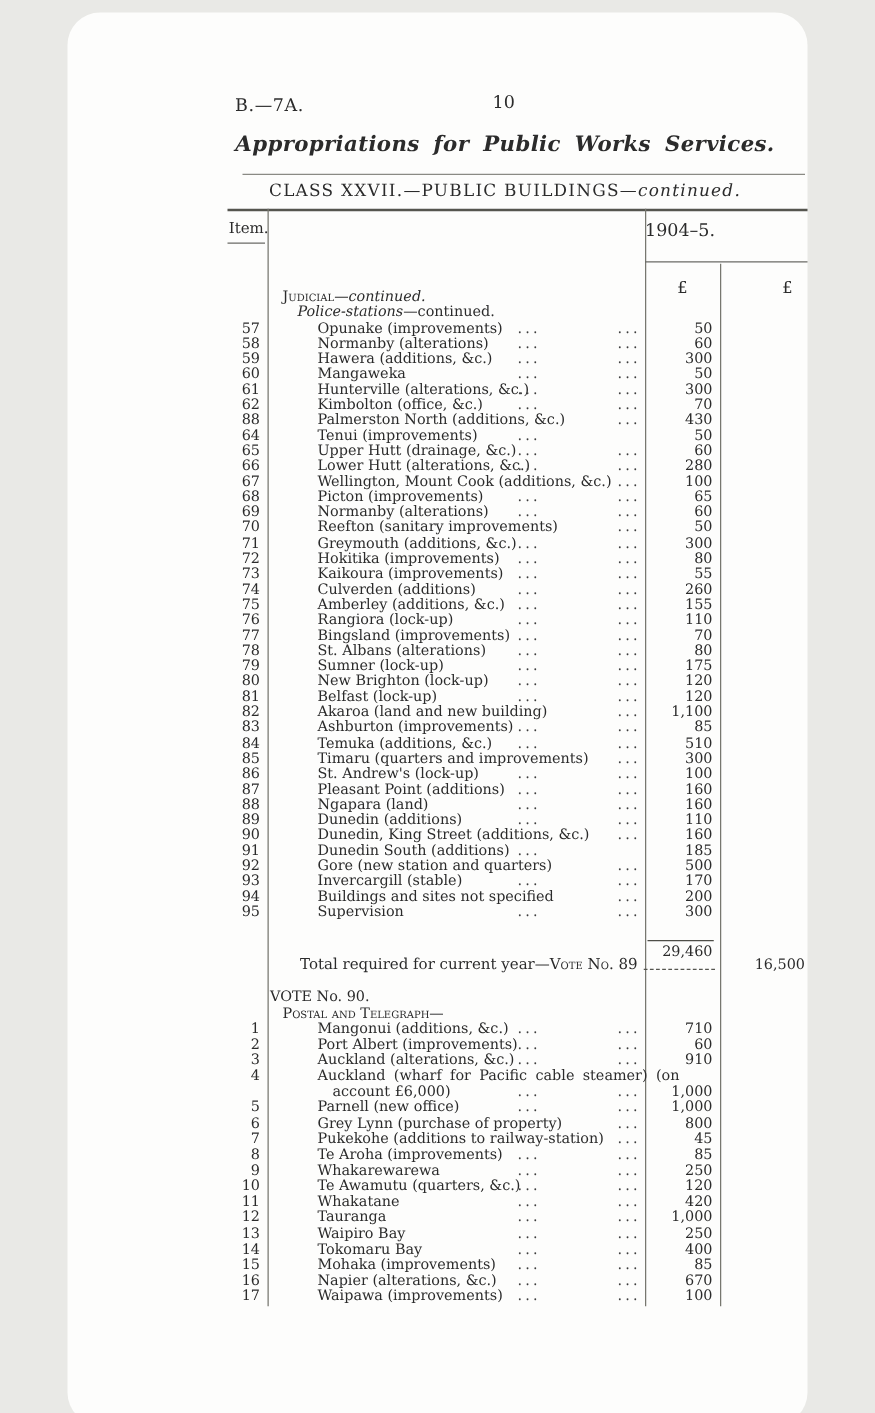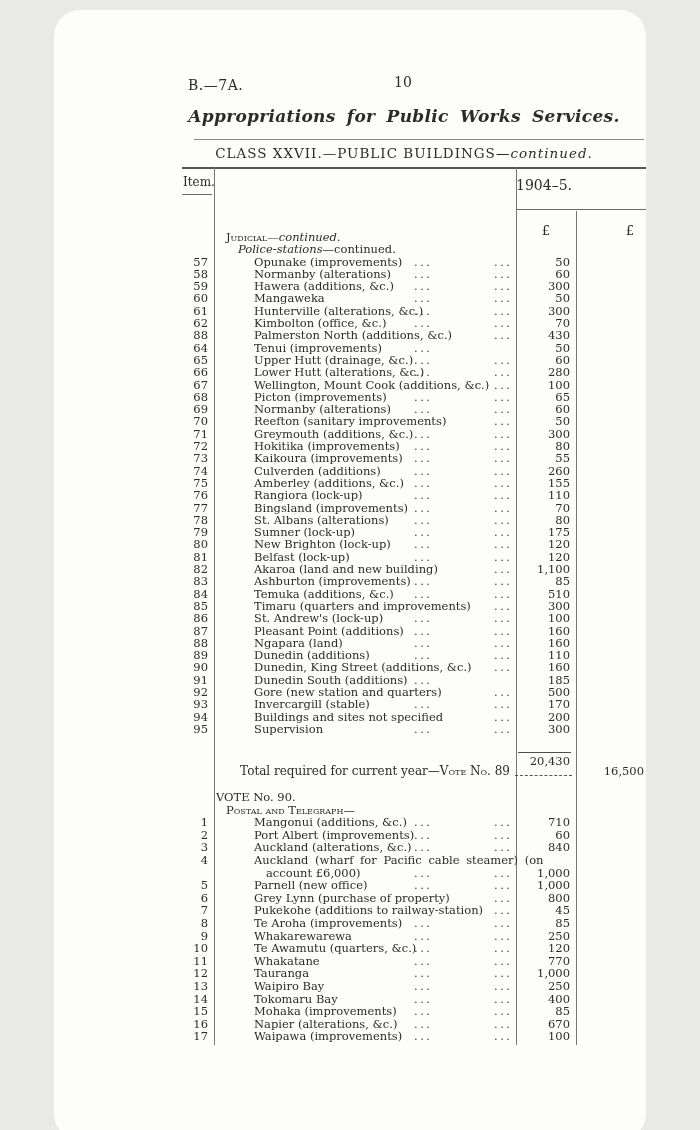--- a/index.html
+++ b/index.html
@@ -352,21 +352,21 @@
       <div class="row">
         <span class="no">95</span>
         <span class="desc">Supervision</span>
         <span class="dots1">...</span>
         <span class="dots2">...</span>
         <span class="amt">300</span>
       </div>
     </div>
 
   <div class="rule" id="subtotal-rule"></div>
-  <div class="abs right" id="subtotal-value">20,430</div>
+  <div class="abs right" id="subtotal-value">29,460</div>
   <div id="subtotal-dash"></div>
   <div class="abs right" id="total-label">
     <span>Total required for current year—</span><span class="sc">Vote No. 89</span>
   </div>
   <div class="abs right" id="total-value">16,500</div>
 
   <div id="vote90-block">
     <div class="line">
       <span class="vt">VOTE No. 90.</span>
     </div>
@@ -386,21 +386,21 @@
         <span class="desc">Port Albert (improvements)</span>
         <span class="dots1">...</span>
         <span class="dots2">...</span>
         <span class="amt">60</span>
       </div>
       <div class="row">
         <span class="no">3</span>
         <span class="desc">Auckland (alterations, &amp;c.)</span>
         <span class="dots1">...</span>
         <span class="dots2">...</span>
-        <span class="amt">840</span>
+        <span class="amt">910</span>
       </div>
       <div class="row">
         <span class="no">4</span>
         <span class="desc ws">Auckland (wharf for Pacific cable steamer) (on</span>
       </div>
       <div class="row">
         <span class="desc ind2">account £6,000)</span>
         <span class="dots1">...</span>
         <span class="dots2">...</span>
         <span class="amt">1,000</span>
@@ -443,21 +443,21 @@
         <span class="desc">Te Awamutu (quarters, &amp;c.)</span>
         <span class="dots1">...</span>
         <span class="dots2">...</span>
         <span class="amt">120</span>
       </div>
       <div class="row">
         <span class="no">11</span>
         <span class="desc">Whakatane</span>
         <span class="dots1">...</span>
         <span class="dots2">...</span>
-        <span class="amt">770</span>
+        <span class="amt">420</span>
       </div>
       <div class="row">
         <span class="no">12</span>
         <span class="desc">Tauranga</span>
         <span class="dots1">...</span>
         <span class="dots2">...</span>
         <span class="amt">1,000</span>
       </div>
       <div class="row">
         <span class="no">13</span>

